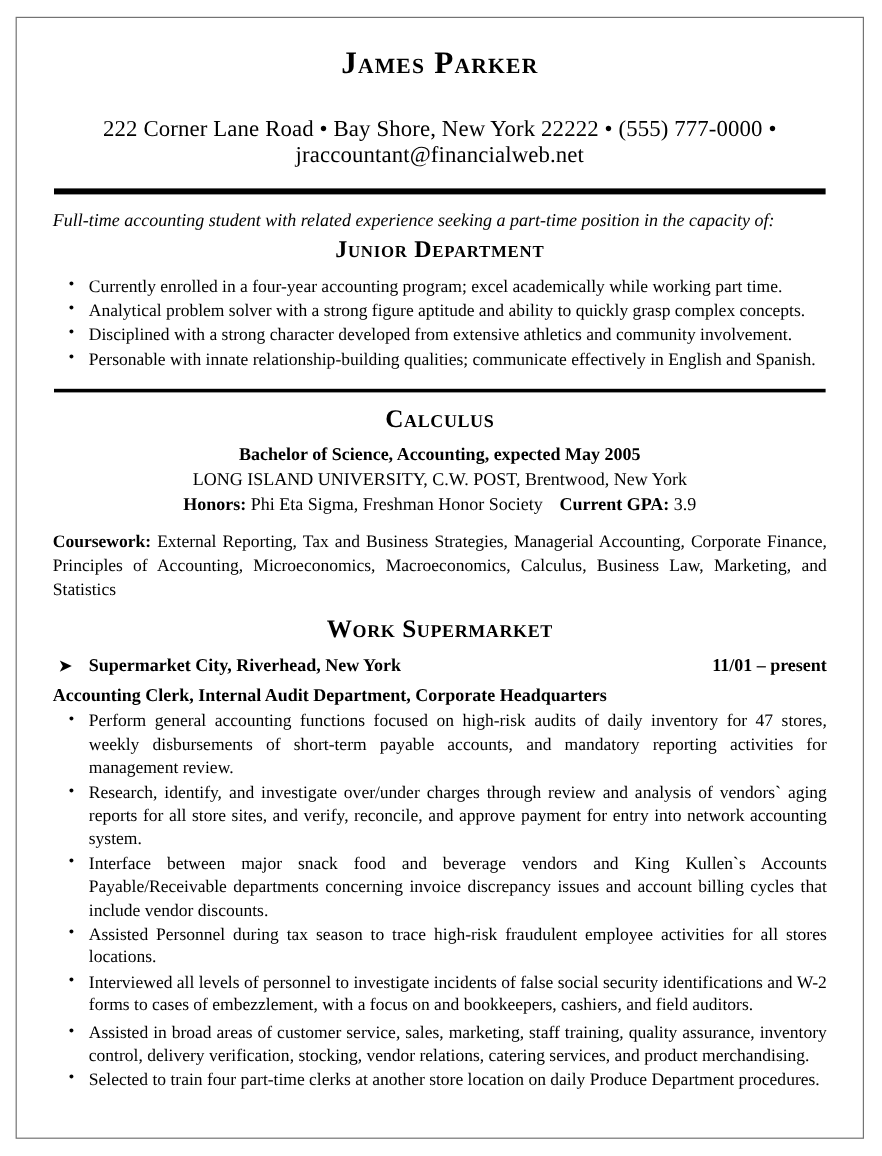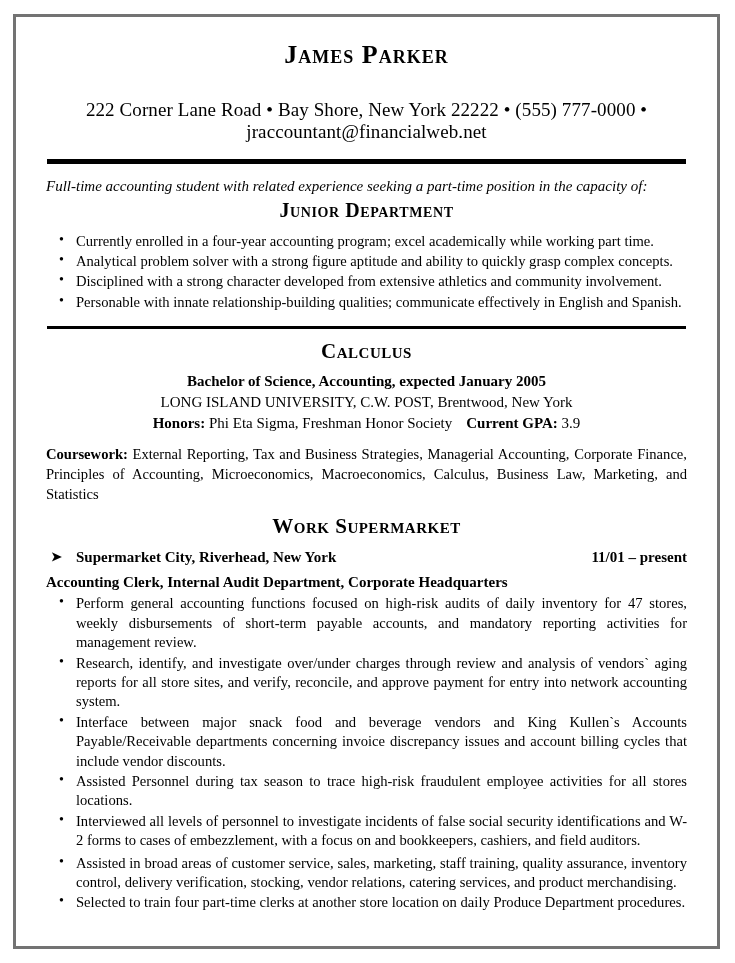--- a/index.html
+++ b/index.html
@@ -14,21 +14,21 @@
     color: #000000;
     overflow: hidden;
   }
 
   .page-frame {
     position: absolute;
     left: 13px;
     top: 14px;
     width: 707px;
     height: 935px;
-    border: 3px solid #737373;
+    border: 1px solid #737373;
     box-sizing: border-box;
     background: #ffffff;
   }
 
   .page-inner {
     padding: 12px 30px 0 30px;
   }
 
   
   .name {
@@ -172,21 +172,21 @@
       <li>Analytical problem solver with a strong figure aptitude and ability to quickly grasp complex concepts.</li>
       <li>Disciplined with a strong character developed from extensive athletics and community involvement.</li>
       <li>Personable with innate relationship-building qualities; communicate effectively in English and Spanish.</li>
     </ul>
 
     <hr class="rule-thin">
 
     <div class="section-heading">Calculus</div>
 
     <div class="edu-block">
-      <div class="edu-degree">Bachelor of Science, Accounting, expected January 2005</div>
+      <div class="edu-degree">Bachelor of Science, Accounting, expected May 2005</div>
       <div>LONG ISLAND UNIVERSITY, C.W. POST, Brentwood, New York</div>
       <div>
         <b>Honors:</b>
         <span>Phi Eta Sigma, Freshman Honor Society</span><span class="gap"></span><b>Current GPA:</b>
         <span>3.9</span>
       </div>
     </div>
 
     <div class="coursework">
       <b>Coursework:</b>

